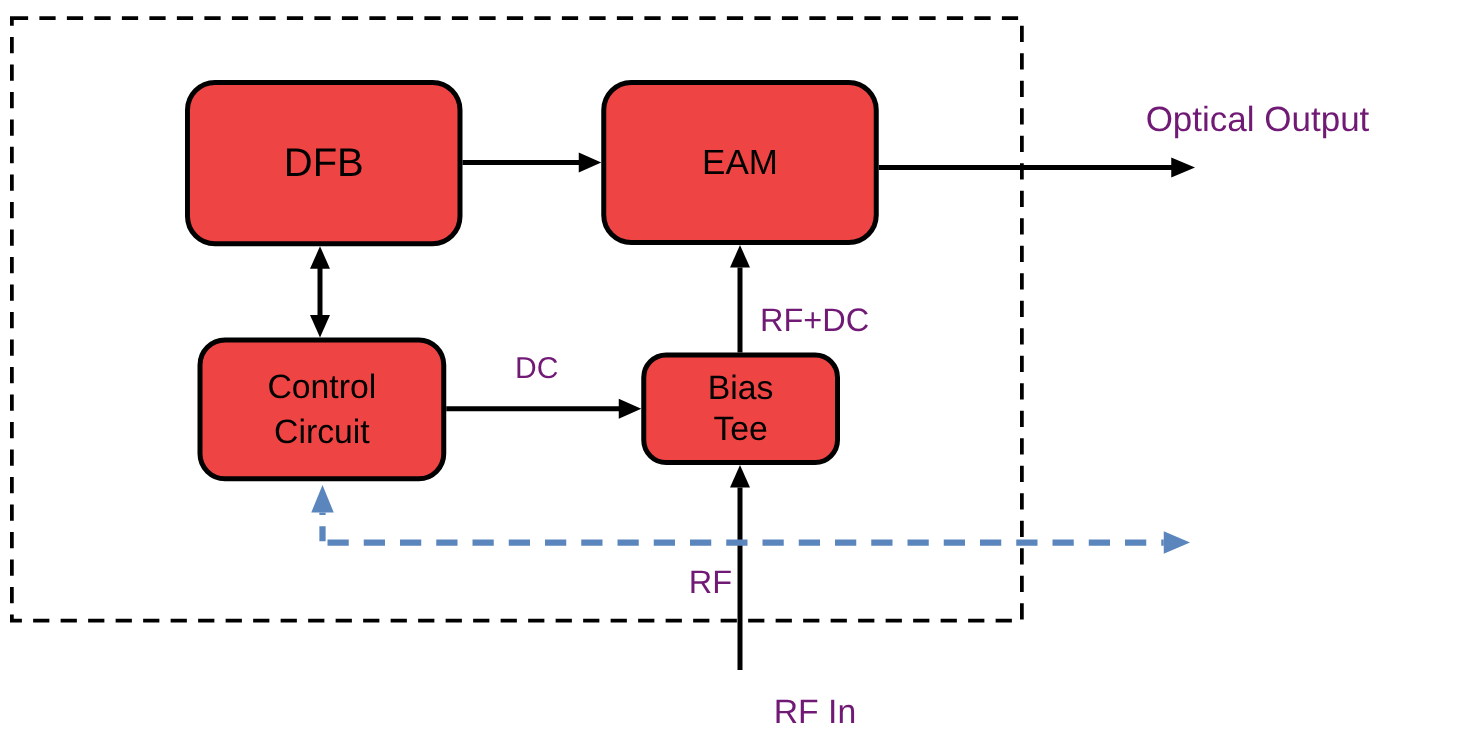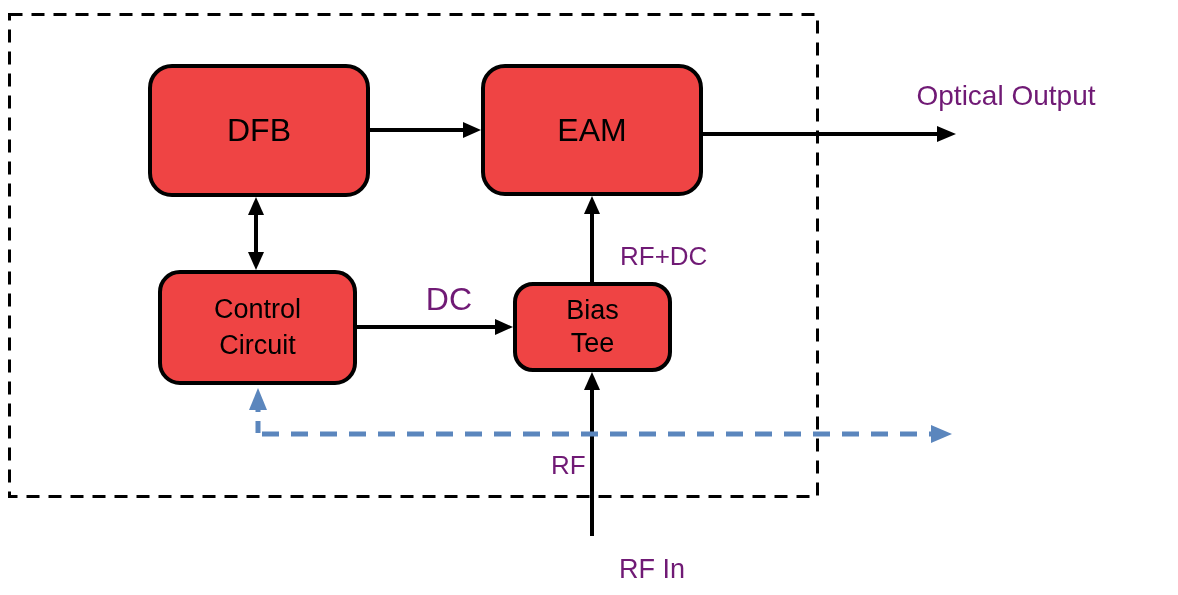--- a/index.html
+++ b/index.html
@@ -58,32 +58,32 @@
     border-radius: 24px;
     background: #ef4444;
     display: flex;
     flex-direction: column;
     align-items: center;
     justify-content: center;
     text-align: center;
     color: #000000;
   }
   #dfb-block   { left: 148px; top: 64px;  width: 222px; height: 133px; font-size: 32px; }
-  #eam-block   { left: 481px; top: 64px;  width: 222px; height: 132px; font-size: 32px; }
+  #eam-block   { left: 481px; top: 64px;  width: 222px; height: 132px; font-size: 28px; }
   #control-block { left: 158px; top: 270px; width: 199px; height: 115px; font-size: 27px; line-height: 1.3; border-radius: 22px; }
   #bias-block  { left: 513px; top: 282px; width: 159px; height: 90px;  font-size: 27px; line-height: 1.22; border-radius: 20px; }
   .lbl {
     position: absolute;
     color: #701a75;
     white-space: nowrap;
   }
   #optical-output-label { left: 893px; top: 80px;  width: 226px; text-align: center; font-size: 28px; }
   #rs485-label          { left: 893px; top: 373px; width: 278px; text-align: center; font-size: 28px; }
-  #dc-label             { left: 412px; top: 281px; width: 60px;  text-align: right; font-size: 32px; }
-  #rf-dc-label          { left: 608px; top: 241px; font-size: 26px; margin-left: 12px; }
+  #dc-label             { left: 412px; top: 281px; width: 60px;  text-align: left; font-size: 24px; }
+  #rf-dc-label          { left: 608px; top: 241px; font-size: 26px; }
   #rf-label             { left: 551px; top: 450px; font-size: 26px; }
   #rf-in-label          { left: 599px; top: 554px; font-size: 27px; margin-left: 20px; }
 </style>
 </head>
 <body>
 
 <div class="canvas">
 
   <svg class="layer" width="1178" height="595" viewBox="0 0 1178 595">
 

